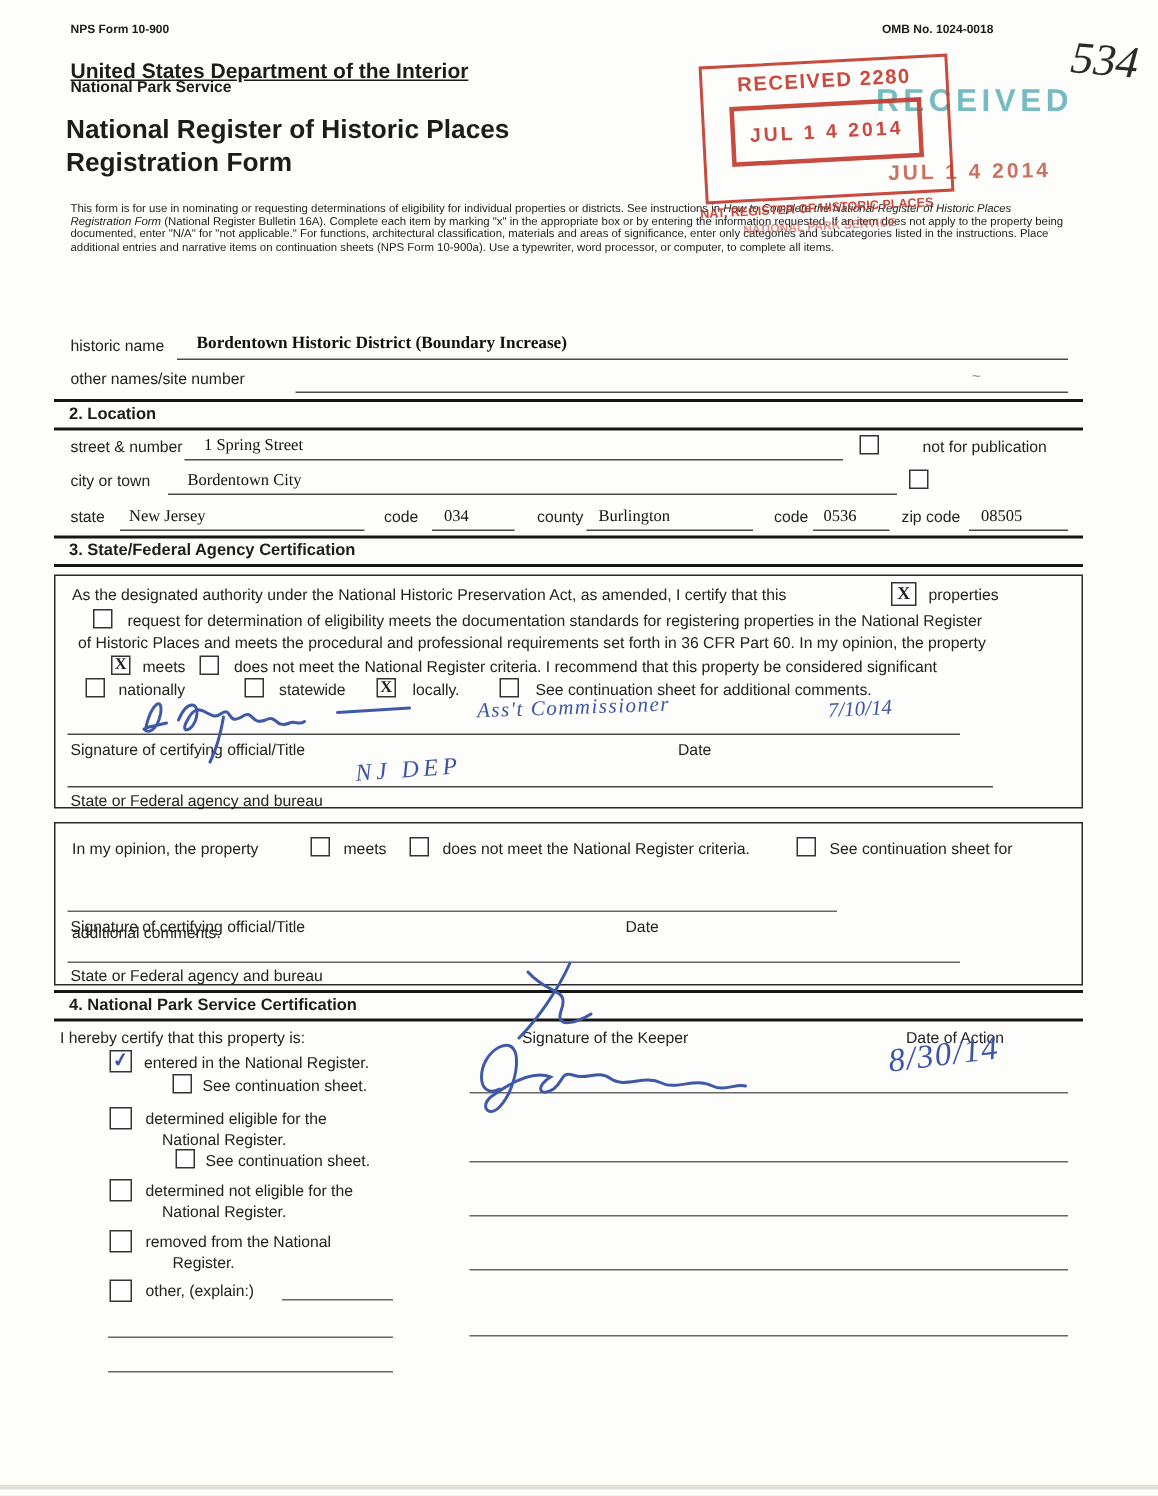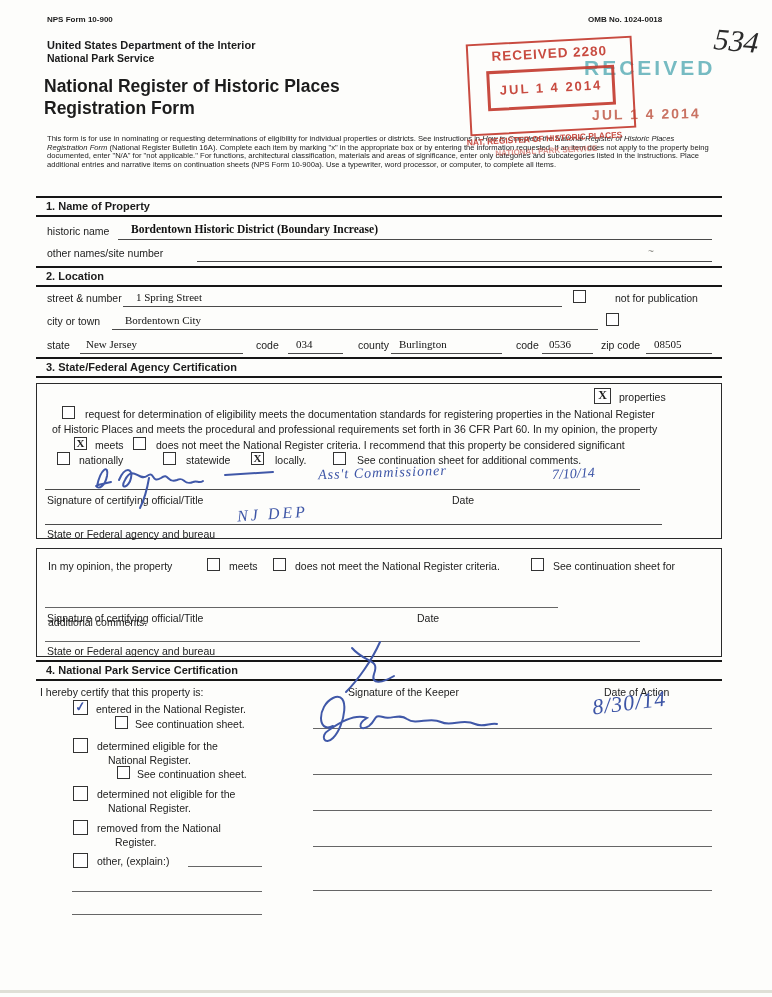--- a/index.html
+++ b/index.html
@@ -27,21 +27,21 @@
   .instr{font-size:7.6px;line-height:8.5px;color:#222;text-align:left;}
   .instr em{font-style:italic;}
 </style>
 </head>
 <body>
 
 <div class="page">
 
   <div class="abs small b" style="left:47px;top:15px;text-align:right;">NPS Form 10-900</div>
   <div class="abs small b" style="left:588px;top:15px;">OMB No. 1024-0018</div>
-  <div class="abs b" style="left:47px;top:39px;font-size:11px;">United States Department of the Interior</div>
+  <div class="abs b" style="left:47px;top:39px;font-size:14px;text-decoration:underline;">United States Department of the Interior</div>
   <div class="abs b" style="left:47px;top:52px;font-size:10.5px;">National Park Service</div>
   <div class="abs b" style="left:44px;top:98px;font-size:17.5px;">Registration Form</div>
   <div class="abs b" style="left:44px;top:76px;font-size:17.5px;">National Register of Historic Places</div>
 
   <div class="abs" style="left:584px;top:56px;z-index:1;font-size:21px;font-weight:bold;letter-spacing:3px;color:#55abb4;opacity:.8;">RECEIVED</div>
   <div class="abs" style="left:592px;top:106px;z-index:2;font-size:14px;font-weight:bold;letter-spacing:2px;color:#c05a48;opacity:.85;transform:rotate(-1deg);">JUL 1 4  2014</div>
 
   <div class="abs stamp-red" style="left:468px;top:40px;width:162px;height:88px;z-index:3;border:2.5px solid #c43c31;transform:rotate(-3deg);opacity:.92;">
     <div style="text-align:center;margin-top:4px;font-size:13.5px;font-weight:bold;letter-spacing:1px;">RECEIVED 2280</div>
     <div style="margin:7px auto 0;width:122px;height:34px;border:3px solid #c43c31;text-align:center;">
@@ -50,21 +50,20 @@
     <div class="abs" style="left:-6px;bottom:-13px;width:176px;font-size:8.4px;font-weight:bold;white-space:nowrap;">NAT. REGISTER OF HISTORIC PLACES</div>
     <div class="abs" style="left:22px;bottom:-25px;font-size:8px;font-weight:bold;opacity:.6;white-space:nowrap;">NATIONAL PARK SERVICE</div>
   </div>
 
   <div class="abs" style="left:714px;top:24px;z-index:3;font-size:30px;color:#2b2b2b;font-family:'Liberation Serif',serif;transform:rotate(5deg) skewX(-10deg);">534</div>
 
   <div class="abs instr" style="left:47px;top:135px;width:666px;">
     <span>This form is for use in nominating or requesting determinations of eligibility for individual properties or districts. See instructions in </span><em>How to Complete the National Register of Historic Places Registration Form</em><span> (National Register Bulletin 16A).  Complete each item by marking "x" in the appropriate box or by entering the information requested.  If an item does not apply to the property being documented, enter "N/A" for "not applicable."  For functions, architectural classification, materials and areas of significance, enter only categories and subcategories listed in the instructions. Place additional entries and narrative items on continuation sheets (NPS Form 10-900a).  Use a typewriter, word processor, or computer, to complete all items.</span>
   </div>
 
-  <div class="abs sec-hdr" style="left:36px;top:196px;width:676px;">1. Name of Property</div>
 
   <div class="abs lbl" style="left:47px;top:225px;">historic name</div>
   <div class="abs val b" style="left:131px;top:223px;font-size:11.5px;">Bordentown Historic District (Boundary Increase)</div>
   <div class="abs ln" style="left:118px;top:239px;width:594px;"></div>
 
   <div class="abs lbl" style="left:47px;top:247px;">other names/site number</div>
   <div class="abs val" style="left:210px;top:246px;"></div>
   <div class="abs ln" style="left:197px;top:261px;width:515px;"></div>
   <div class="abs" style="left:648px;top:246px;color:#8a8a84;font-size:10px;">~</div>
 
@@ -98,20 +97,21 @@
   <div class="abs lbl" style="left:516px;top:339px;">code</div>
   <div class="abs val" style="left:549px;top:338px;">0536</div>
   <div class="abs ln" style="left:542px;top:353px;width:51px;"></div>
   <div class="abs lbl" style="left:601px;top:339px;">zip code</div>
   <div class="abs val" style="left:654px;top:338px;">08505</div>
   <div class="abs ln" style="left:646px;top:353px;width:66px;"></div>
 
   <div class="abs sec-hdr" style="left:36px;top:357px;width:676px;">3. State/Federal Agency Certification</div>
 
   <div class="abs box" style="left:36px;top:383px;width:684px;height:154px;"></div>
+  <div class="abs lbl" style="left:48px;top:391px;">As the designated authority under the National Historic Preservation Act, as amended, I certify that this</div>
   <span class="abs cb cb-lg" style="left:594px;top:388px;">
       <span class="mk">X</span>
     </span>
   <div class="abs lbl" style="left:619px;top:391px;">properties</div>
 
   <span class="abs cb" style="left:62px;top:406px;">
       <span class="mk"></span>
     </span>
   <div class="abs lbl" style="left:85px;top:408px;">request for determination of eligibility meets the documentation standards for registering properties in the National Register</div>
   <div class="abs lbl" style="left:52px;top:423px;">of Historic Places and meets the procedural and professional requirements set forth in 36 CFR Part 60. In my opinion, the property</div>

